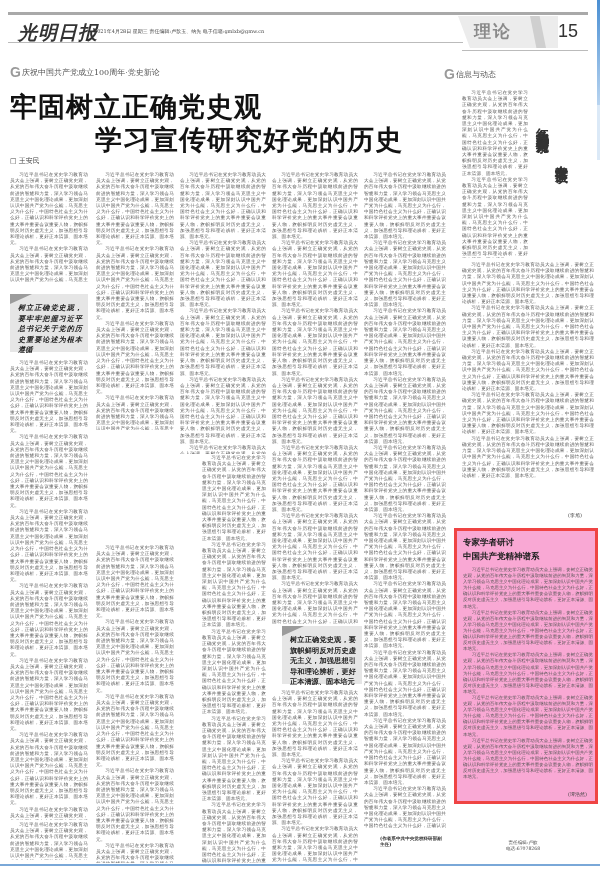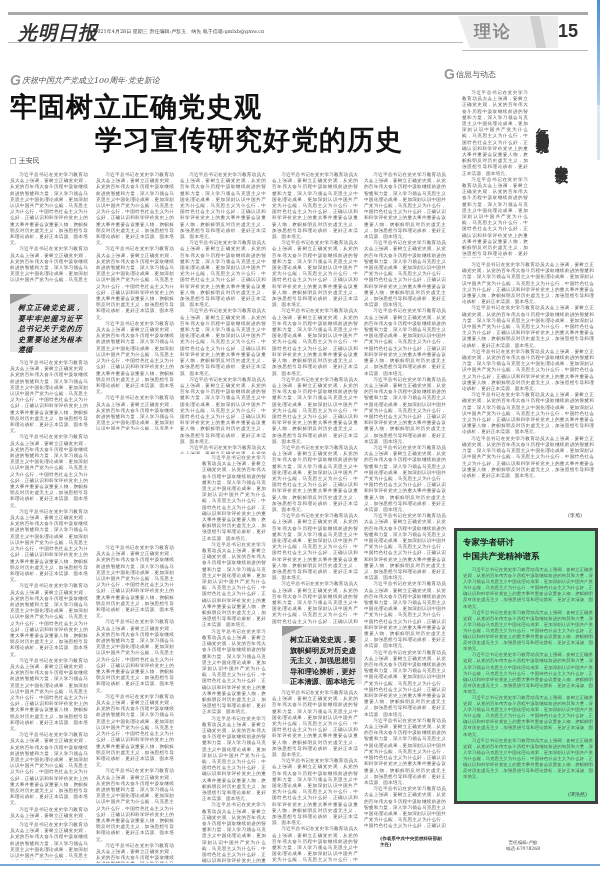--- a/index.html
+++ b/index.html
@@ -8,42 +8,42 @@
   .page{position:absolute;left:0;top:0;width:600px;height:870px;background:#fff;}
   .topbar{position:absolute;left:8px;top:12px;width:580px;height:3px;background:#a9a9a9;}
   .masthead{position:absolute;left:16px;top:18px;width:580px;height:26px;}
   .logo{position:absolute;left:2px;top:2px;font-family:"DejaVu Serif",serif;font-size:19px;font-style:italic;font-weight:bold;color:#333;letter-spacing:1px;}
   .meta{position:absolute;left:78px;top:10px;font-size:5px;color:#444;white-space:nowrap;}
   .hdr-line{position:absolute;left:8px;top:42px;width:455px;height:1px;background:#bbb;}
   .section-tab{position:absolute;left:458px;top:16px;width:120px;height:32px;text-align:right;}
   .section-tab .shape{position:absolute;left:0;top:0;width:100px;height:32px;background:#ececec;clip-path:polygon(0 0,100% 0,100% 100%,12% 100%);}
   .section-tab .stripe{position:absolute;left:72px;top:0;width:16px;height:32px;background:#cfcfcf;clip-path:polygon(0 0,60% 0,100% 100%,40% 100%);}
   .section-label{position:absolute;left:16px;top:4px;font-size:17px;font-weight:bold;color:#8a8a8a;letter-spacing:2px;}
-  .page-num{position:absolute;left:558px;top:21px;font-family:"Liberation Sans",sans-serif;font-size:18px;color:#333;font-weight:bold;}
+  .page-num{position:absolute;left:558px;top:21px;font-family:"Liberation Sans",sans-serif;font-size:18px;color:#333;}
   .tab-underline{position:absolute;left:462px;top:50px;width:126px;height:1px;background:#bbb;}
   .right-edge{position:absolute;left:597px;top:0;width:3px;height:105px;background:linear-gradient(#4a8fd3,#b8d4f0);}
   .right-edge2{position:absolute;left:597px;top:105px;width:3px;height:55px;background:#dbe9f7;}
-  .kicker{position:absolute;left:10px;top:72px;font-size:8px;color:#555;white-space:nowrap;font-style:italic;}
+  .kicker{position:absolute;left:10px;top:64px;font-size:8px;color:#555;white-space:nowrap;}
   .kicker .g{font-family:"Liberation Sans",sans-serif;font-size:14px;color:#9a9a9a;font-weight:bold;vertical-align:-2px;margin-right:1px;}
   .headline1{position:absolute;left:10px;top:89px;font-size:27px;font-weight:bold;color:#111;letter-spacing:1px;white-space:nowrap;}
   .headline2{position:absolute;left:56px;top:122px;font-size:27px;font-weight:bold;color:#111;letter-spacing:1px;white-space:nowrap;margin-left:39px;}
   .byline{position:absolute;left:10px;top:156px;font-size:7px;color:#444;}
   .col{position:absolute;overflow:hidden;}
   .col p{font-size:4.6px;line-height:6.2px;color:#555;text-align:justify;word-break:break-all;letter-spacing:0.2px;}
   .col p.ind{text-indent:2em;}
   .pullbox{position:absolute;background:#e6e6e6;}
   .pullbox .tri{position:absolute;left:0;top:0;width:22px;height:10px;background:#9c9c9c;clip-path:polygon(0 0,100% 0,0 100%);}
   .pullbox p{font-size:7.2px;line-height:10.5px;font-weight:bold;color:#222;padding:9px 6px 4px 8px;text-align:justify;word-break:break-all;}
   .side-kicker{position:absolute;left:444px;top:66px;font-size:8px;color:#555;white-space:nowrap;}
   .side-kicker .g{font-family:"Liberation Sans",sans-serif;font-size:14px;color:#9a9a9a;font-weight:bold;vertical-align:-2px;margin-right:1px;}
   .vert-title{position:absolute;writing-mode:vertical-rl;font-weight:bold;color:#333;letter-spacing:1px;}
   .vt1{left:533px;top:118px;font-size:13px;}
   .vt2{left:552px;top:154px;font-size:13px;}
   .sig{position:absolute;left:568px;top:512px;font-size:5px;color:#444;}
-  .bluebox{position:absolute;left:454px;top:528px;width:144px;height:276px;border:3px solid #404040;background:#86efac;}
+  .bluebox{position:absolute;left:454px;top:528px;width:144px;height:276px;border:3px solid #ef4444;background:#f9a8d4;}
   .bluebox .t1{position:absolute;left:6px;top:6px;font-size:8.5px;font-weight:bold;color:#222;}
   .bluebox .t2{position:absolute;left:6px;top:20px;font-size:8.5px;font-weight:bold;color:#222;text-align:center;}
   .bluebox .body{position:absolute;left:6px;top:36px;width:130px;height:222px;overflow:hidden;}
   .bluebox .body p{font-size:4.4px;line-height:6.1px;color:#555;text-align:justify;word-break:break-all;text-indent:2em;}
   .bluebox .bsig{position:absolute;right:8px;bottom:4px;font-size:5px;color:#444;}
   .brand{position:absolute;left:480px;top:808px;font-size:30px;font-style:italic;color:#222;letter-spacing:6px;font-family:"DejaVu Serif",serif;}
   .brand-sub{position:absolute;left:506px;top:840px;font-size:4.6px;color:#444;line-height:6px;text-align:center;}
   .edit-note{position:absolute;left:380px;top:836px;font-size:4.6px;font-weight:bold;color:#333;line-height:6px;}
   .bottom-line{position:absolute;left:0;top:864px;width:600px;height:2px;background:#7aa8d8;}
 </style>

